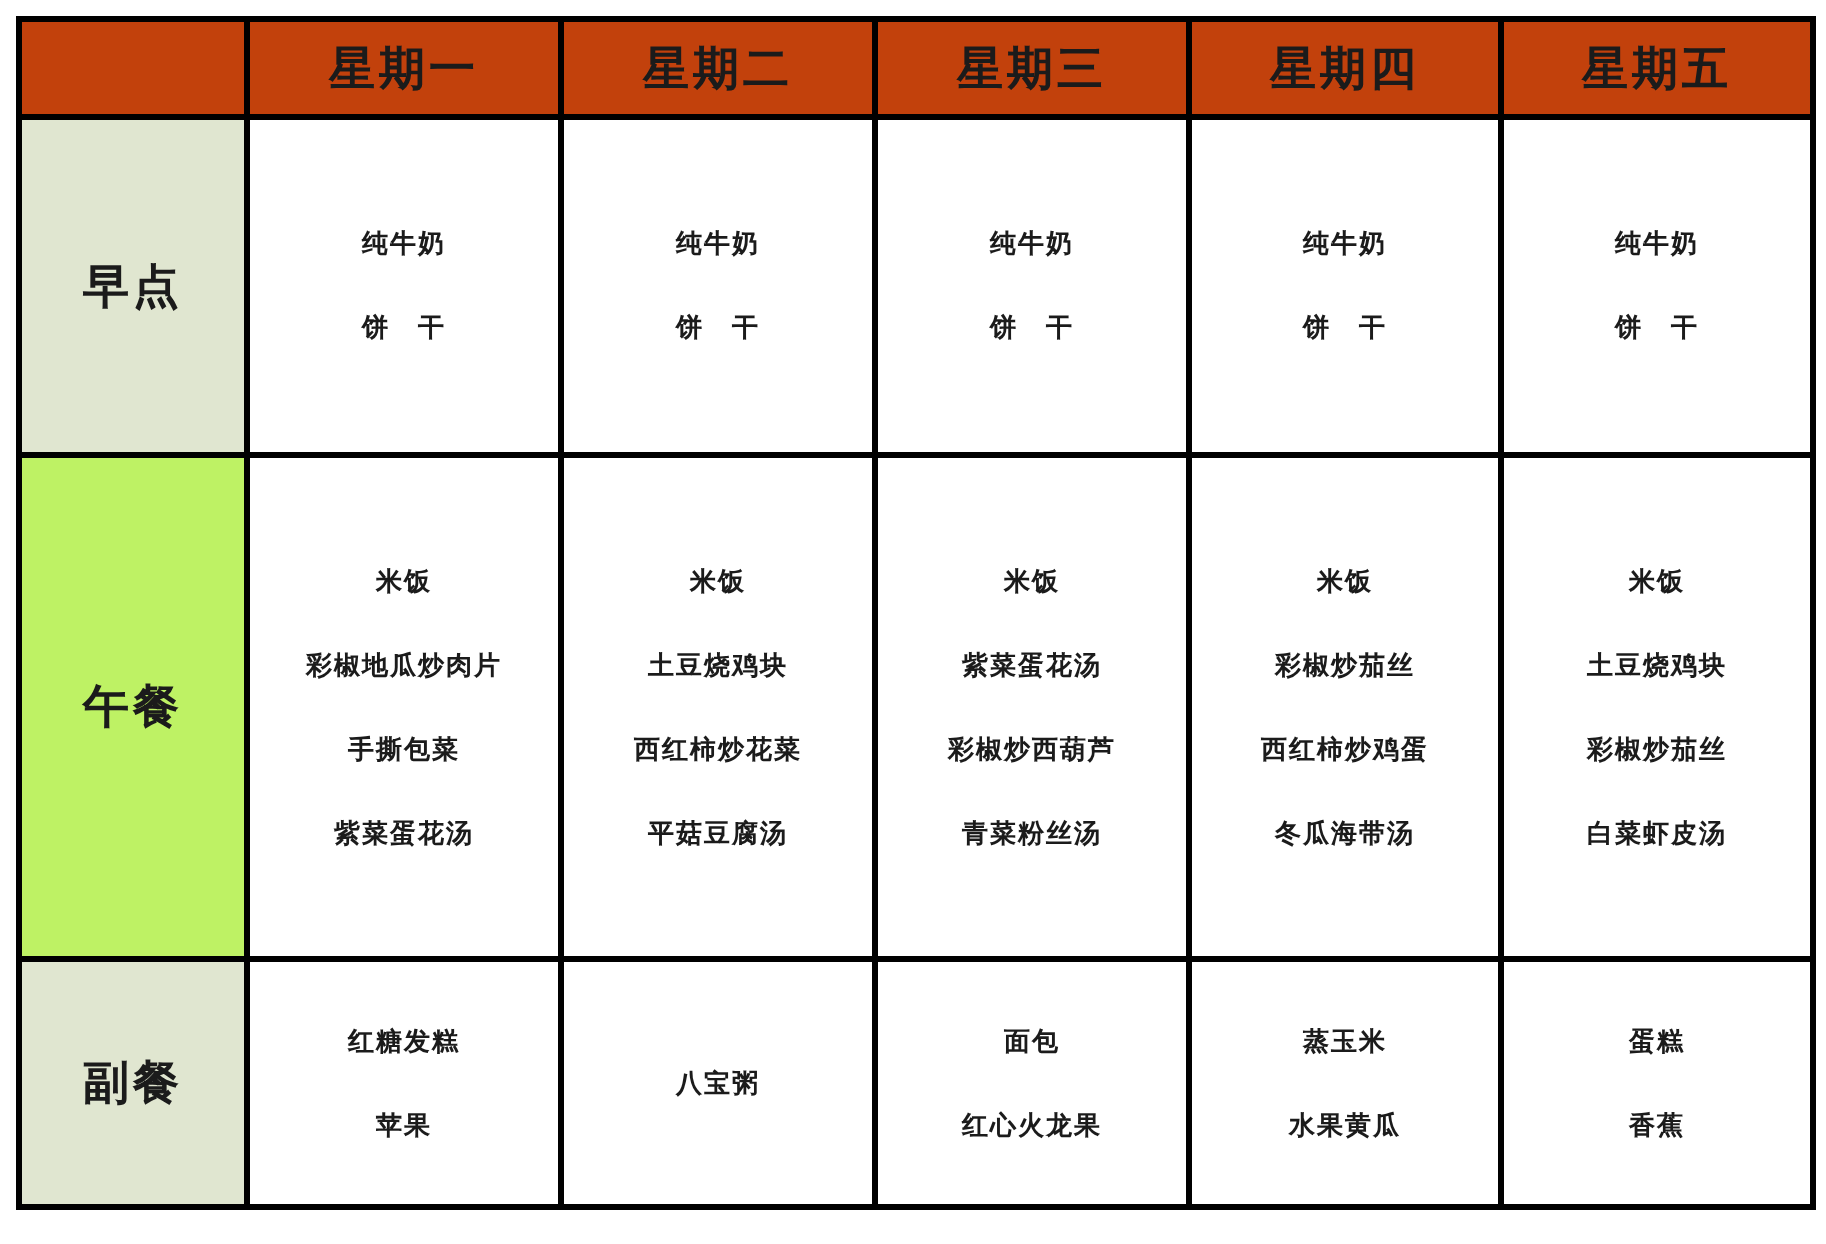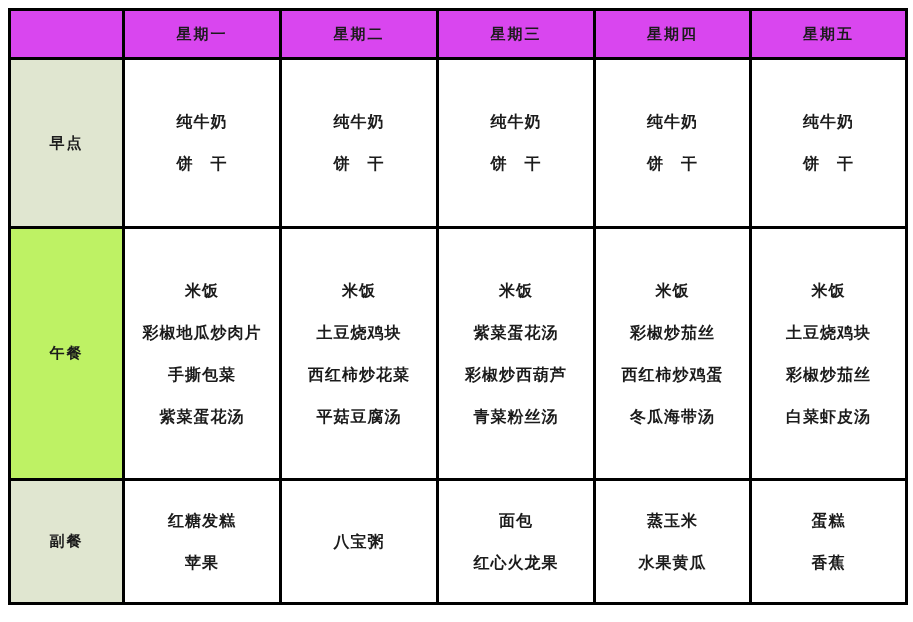--- a/index.html
+++ b/index.html
@@ -28,35 +28,35 @@
     color: #1b1b1b;
     font-weight: bold;
     padding: 0;
   }
   tr.header-row     { height: 49px;  }
   tr.breakfast-row  { height: 169px; }
   tr.lunch-row      { height: 252px; }
   tr.snack-row      { height: 124px; }
 
   th.day-header, th.corner-cell {
-    background: #d946ef;
-    font-size: 15px;
+    background: #c2410c;
+    font-size: 23px;
     letter-spacing: 2px;
   }
   th.row-label {
     background: #e0e6d0;
-    font-size: 15px;
+    font-size: 23px;
     letter-spacing: 2px;
   }
   th.row-label.light {
     background: #bef264;
   }
   td.menu-cell {
     background: #ffffff;
-    font-size: 16px;
+    font-size: 13px;
     letter-spacing: 1px;
   }
   td.menu-cell .line {
     line-height: 42px;
   }
 </style>
 </head>
 <body>
 
 <div class="page">

